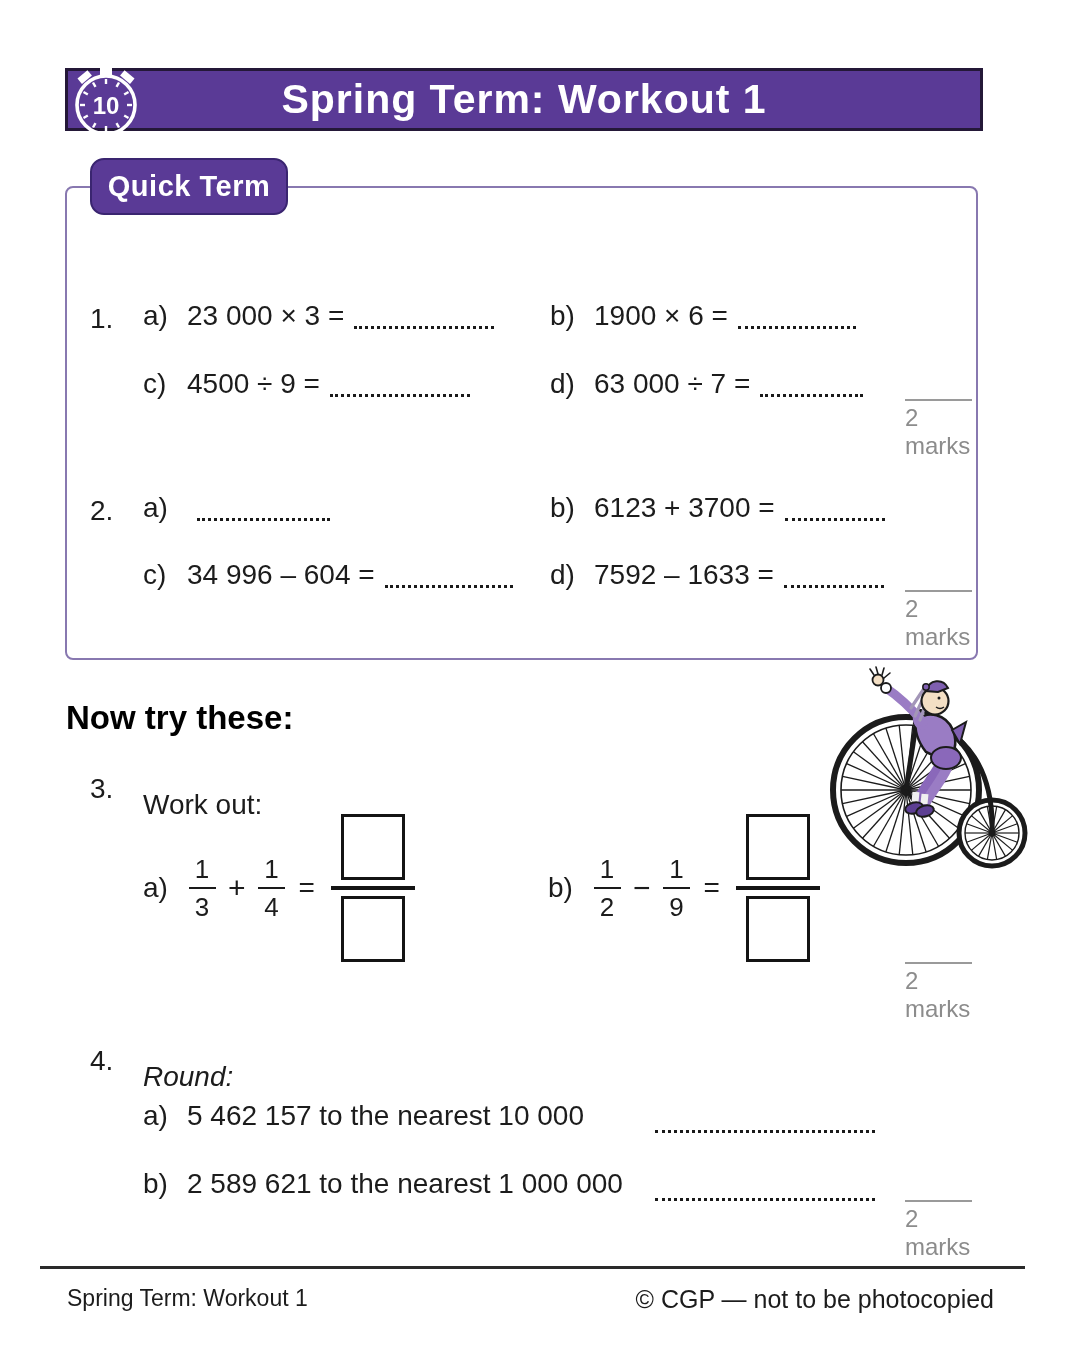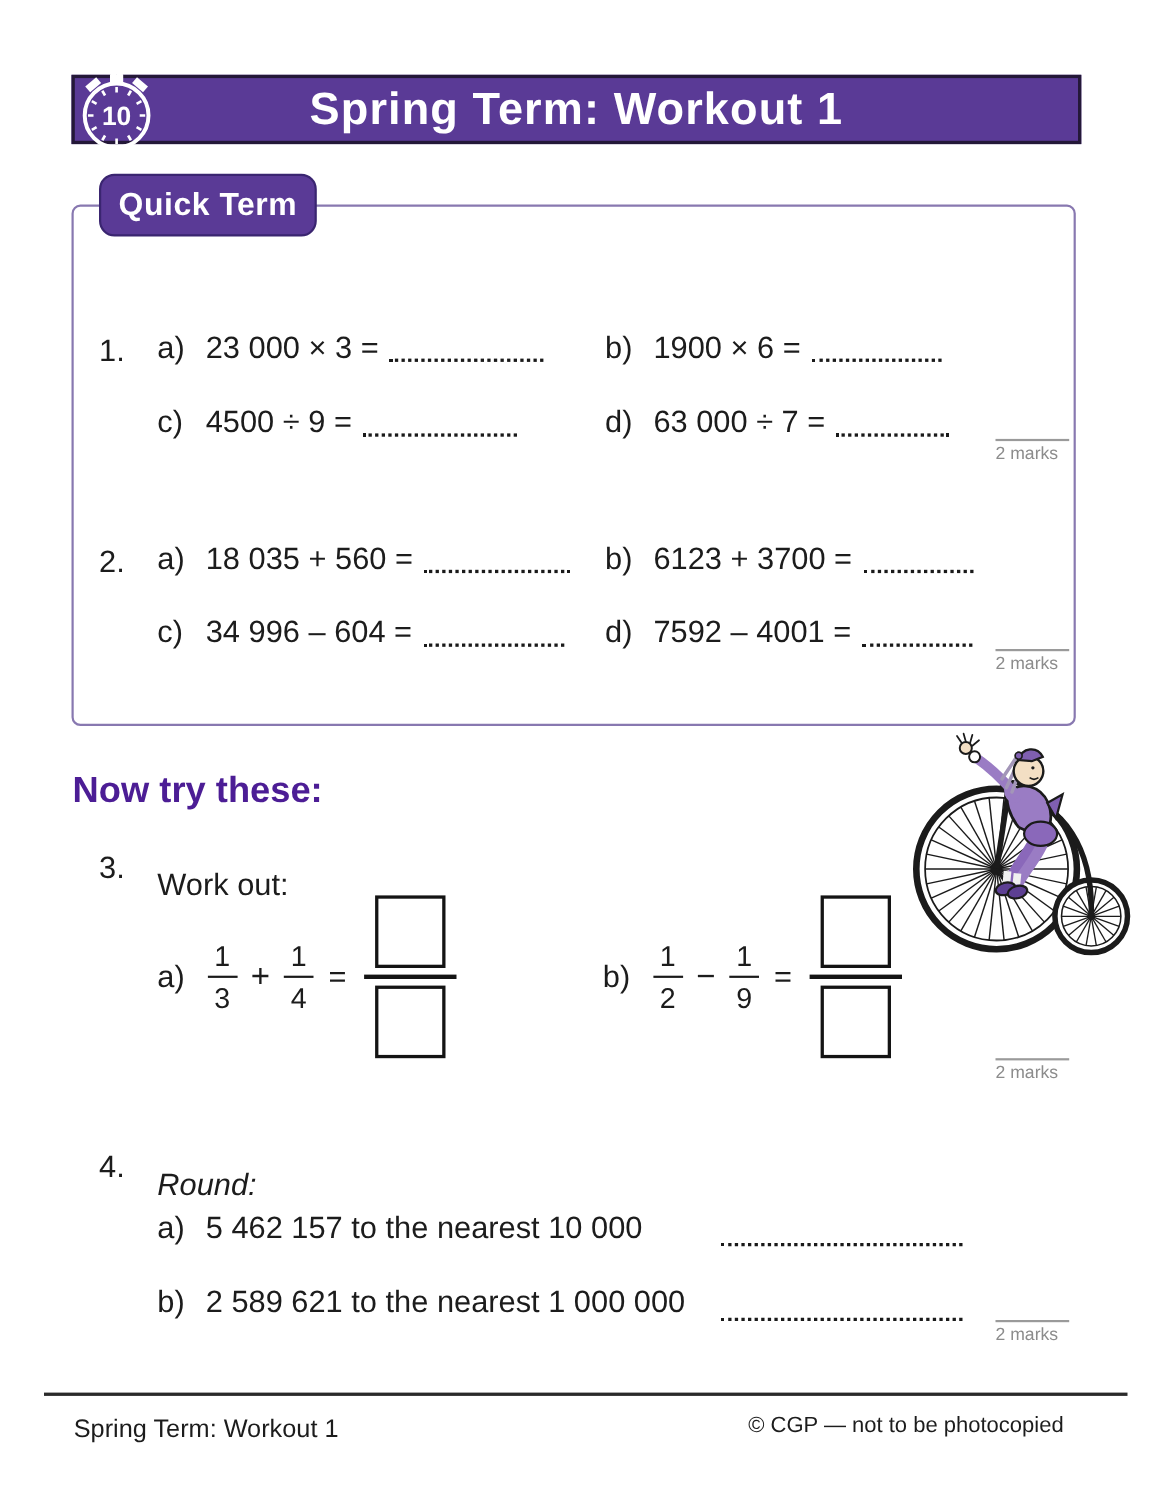--- a/index.html
+++ b/index.html
@@ -35,50 +35,50 @@
   .qnum { position:absolute; font-size:28px; }
   .qrow { position:absolute; display:flex; align-items:flex-end; font-size:28px; white-space:nowrap; }
   .plabel { display:inline-block; width:44px; }
   .dots {
     display:inline-block; border-bottom:3px dotted #1a1a1a;
     margin-left:10px; margin-bottom:3px; height:1px;
   }
   .dots-abs { position:absolute; border-bottom:3px dotted #1a1a1a; height:1px; }
 
   .marks {
-    position:absolute; width:67px; color:#8c8c8c; font-size:16px;
+    position:absolute; width:67px; color:#8c8c8c; font-size:24px;
     border-top:2.5px solid #9a9a9a; padding-top:3px; text-align:left;
     font-family:"Liberation Sans", sans-serif;
   }
 
   
   .section-heading {
     position:absolute; left:66px; top:699px;
-    color:#4c1d95; font-weight:bold; font-size:33px;
+    color:#000000; font-weight:bold; font-size:33px;
   }
   .prompt { position:absolute; font-size:28px;margin-top:16px; }
 
   .fracrow {
     position:absolute; top:808px; height:160px;
     display:flex; align-items:center; font-size:28px;
   }
   .fracrow .plabel { align-self:center; }
   .frac { display:flex; flex-direction:column; align-items:center; width:30px; font-size:26px; line-height:1; }
   .frac .bar { width:27px; height:2.5px; background:#1a1a1a; margin:5px 0; }
   .op  { font-size:30px; margin:0 11px; }
   .eqs { font-size:28px; margin:0 12px; }
   .boxfrac { display:flex; flex-direction:column; align-items:center; margin-left:4px; }
   .ansbox { width:58px; height:60px; border:3px solid #141414; background:#ffffff; }
   .boxbar { width:84px; height:3.5px; background:#141414; margin:6px 0; }
 
   
   .footer-line { position:absolute; left:40px; top:1266px; width:985px; border-top:3px solid #2a2a2a; }
   .footer-left  { position:absolute; left:67px;  top:1285px; font-size:23px; }
   .footer-page  { position:absolute; left:0; right:0; top:1297px; text-align:center; font-size:25px; }
-  .footer-right { position:absolute; right:99px; top:1285px; font-size:20px; }
+  .footer-right { position:absolute; right:72px; top:1285px; font-size:25px; }
 
   .bike-svg { position:absolute; left:820px; top:664px; }
 </style>
 </head>
 <body>
 
 <div class="page">
 
   <div class="header-bar">
     <span class="header-title">Spring Term: Workout 1</span>
@@ -132,36 +132,35 @@
   <div class="qrow" style="left:550px; top:368px;">
     <span class="plabel">d)</span>
     <span>63 000 ÷ 7 =</span>
     <span class="dots" style="width:103px;"></span>
   </div>
   <div class="marks" style="left:905px; top:399px;">2 marks</div>
 
   <div class="qnum" style="left:90px; top:495px;">2.</div>
   <div class="qrow" style="left:143px; top:492px;">
     <span class="plabel">a)</span>
-    <span>18 035 + 560 =</span>
     <span class="dots" style="width:133px;"></span>
   </div>
   <div class="qrow" style="left:550px; top:492px;">
     <span class="plabel">b)</span>
     <span>6123 + 3700 =</span>
     <span class="dots" style="width:100px;"></span>
   </div>
   <div class="qrow" style="left:143px; top:559px;">
     <span class="plabel">c)</span>
     <span>34 996 – 604 =</span>
     <span class="dots" style="width:128px;"></span>
   </div>
   <div class="qrow" style="left:550px; top:559px;">
     <span class="plabel">d)</span>
-    <span>7592 – 4001 =</span>
+    <span>7592 – 1633 =</span>
     <span class="dots" style="width:100px;"></span>
   </div>
   <div class="marks" style="left:905px; top:590px;">2 marks</div>
 
   <div class="section-heading">Now try these:</div>
 
   <div class="qnum" style="left:90px; top:773px;">3.</div>
   <div class="prompt" style="left:143px; top:773px;">Work out:</div>
 
   <div class="fracrow" style="left:143px;">

